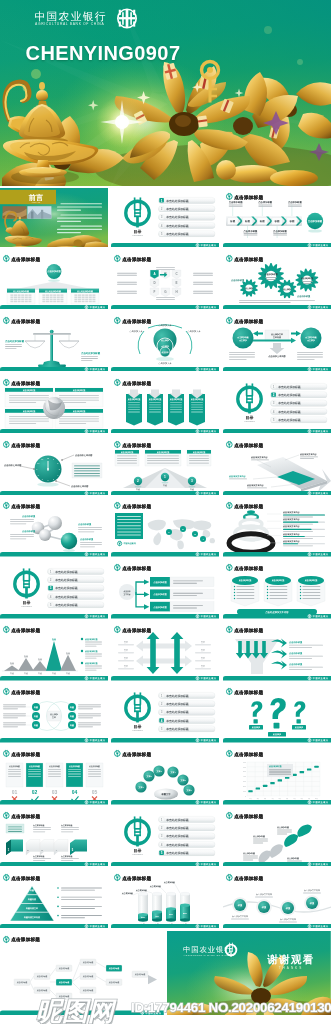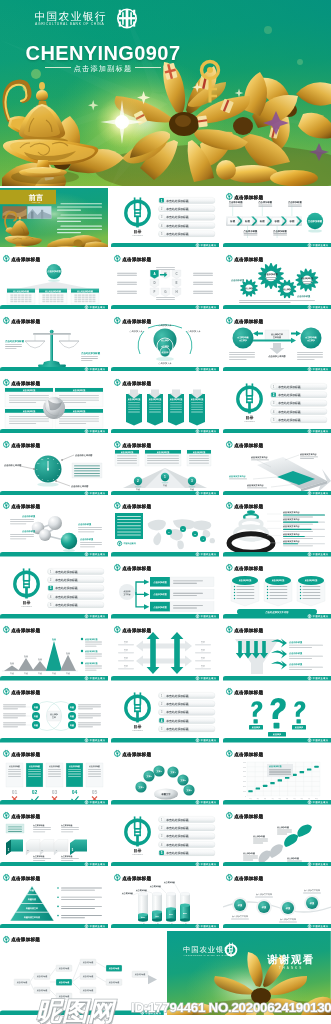--- a/index.html
+++ b/index.html
@@ -229,21 +229,20 @@
         <rect x="169" y="19.2" width="34" height="4.6" fill="#ffffff"></rect>
         <rect x="169.5" y="4.5" width="4.2" height="10.5" fill="#ffffff"></rect>
         <rect x="198.3" y="4.5" width="4.2" height="10.5" fill="#ffffff"></rect>
         <rect x="169.5" y="27.8" width="4.2" height="10.5" fill="#ffffff"></rect>
         <rect x="198.3" y="27.8" width="4.2" height="10.5" fill="#ffffff"></rect>
         <rect x="176.3" y="9.5" width="3.2" height="25" fill="#ffffff"></rect>
         <rect x="192.6" y="9.5" width="3.2" height="25" fill="#ffffff"></rect>
       </g>
     </svg>
     <div class="cover-title">CHENYING0907</div>
-    <div class="cover-sub"><span class="ln"></span><span>点击添加副标题</span><span class="ln"></span></div>
   </div>
   <div class="grid">
       <div class="slide">
         <svg class="sv" viewBox="0 0 108 59.5">
           <defs>
             <linearGradient id="pfbg" x1="0.1" y1="0" x2="0.4" y2="1">
               <stop offset="0" stop-color="#0b9e8e"></stop>
               <stop offset="0.45" stop-color="#12a07c"></stop>
               <stop offset="0.8" stop-color="#47ad5c"></stop>
               <stop offset="1" stop-color="#79bb48"></stop>

